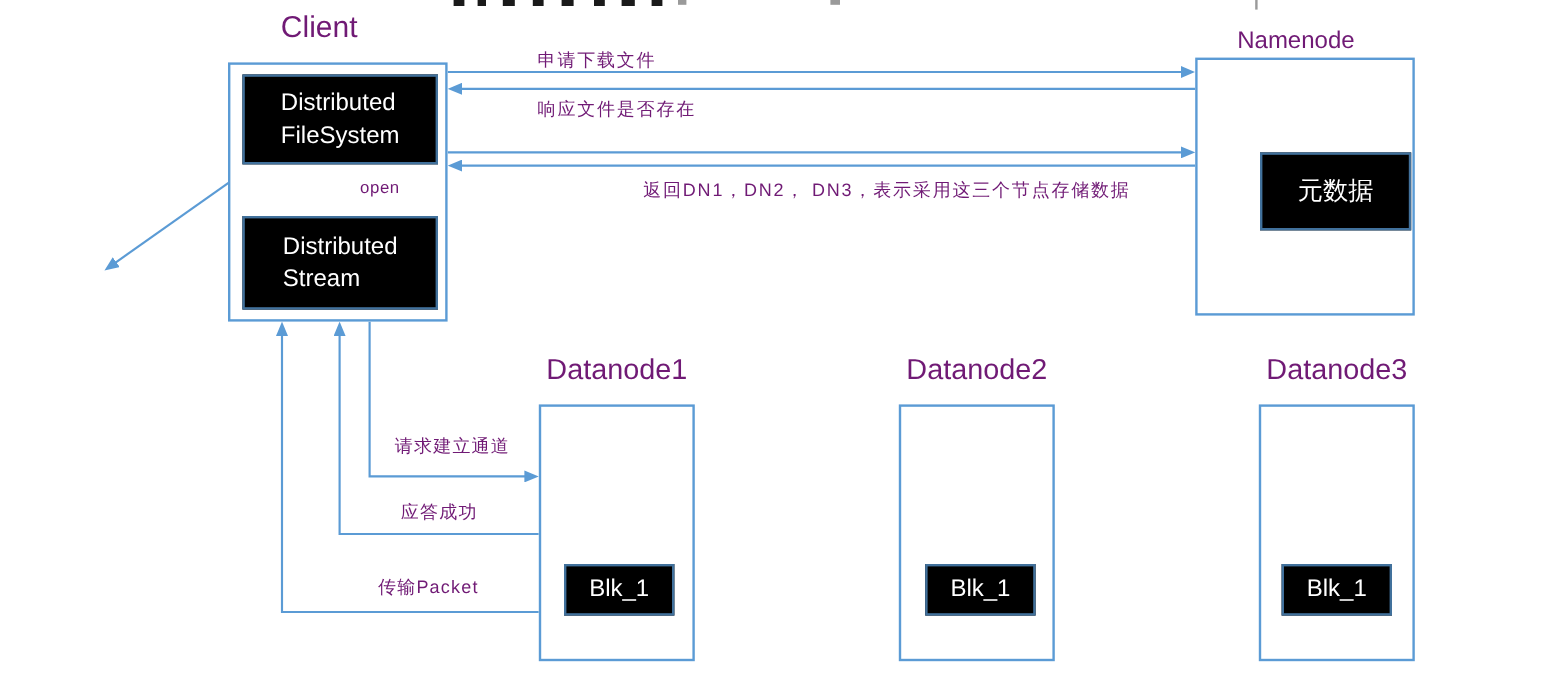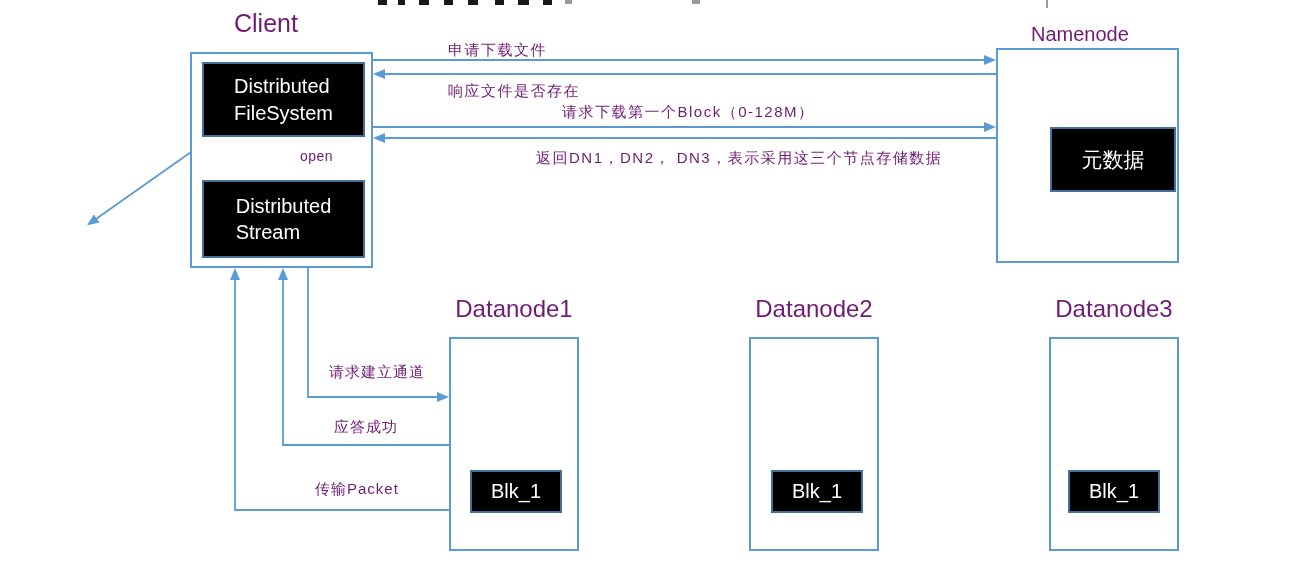--- a/index.html
+++ b/index.html
@@ -72,21 +72,20 @@
   <div class="node fs20" style="left:202px;top:180px;width:159px;height:74px;">Distributed
 Stream</div>
 
 
   <div class="lbl title-md" style="left:1031px;top:11px;margin-top:12px;">Namenode</div>
   <div class="frame" style="left:996px;top:48px;width:179px;height:211px;"></div>
   <div class="node fs21" style="left:1050px;top:127px;width:122px;height:61px;">元数据</div>
 
   <div class="lbl msg" style="left:448px;top:41px;">申请下载文件</div>
   <div class="lbl msg" style="left:448px;top:82px;">响应文件是否存在</div>
-  <div class="lbl msg" style="left:562px;top:103px;">请求下载第一个Block（0-128M）</div>
   <div class="lbl msg" style="left:536px;top:149px;">返回DN1，DN2， DN3，表示采用这三个节点存储数据</div>
 
   <div class="lbl title-dn" style="left:449px;top:295px;">Datanode1</div>
   <div class="frame" style="left:449px;top:337px;width:126px;height:210px;"></div>
   <div class="node fs20" style="left:470px;top:470px;width:88px;height:39px;">Blk_1</div>
 
   <div class="lbl title-dn" style="left:749px;top:295px;">Datanode2</div>
   <div class="frame" style="left:749px;top:337px;width:126px;height:210px;"></div>
   <div class="node fs20" style="left:771px;top:470px;width:88px;height:39px;">Blk_1</div>
 

